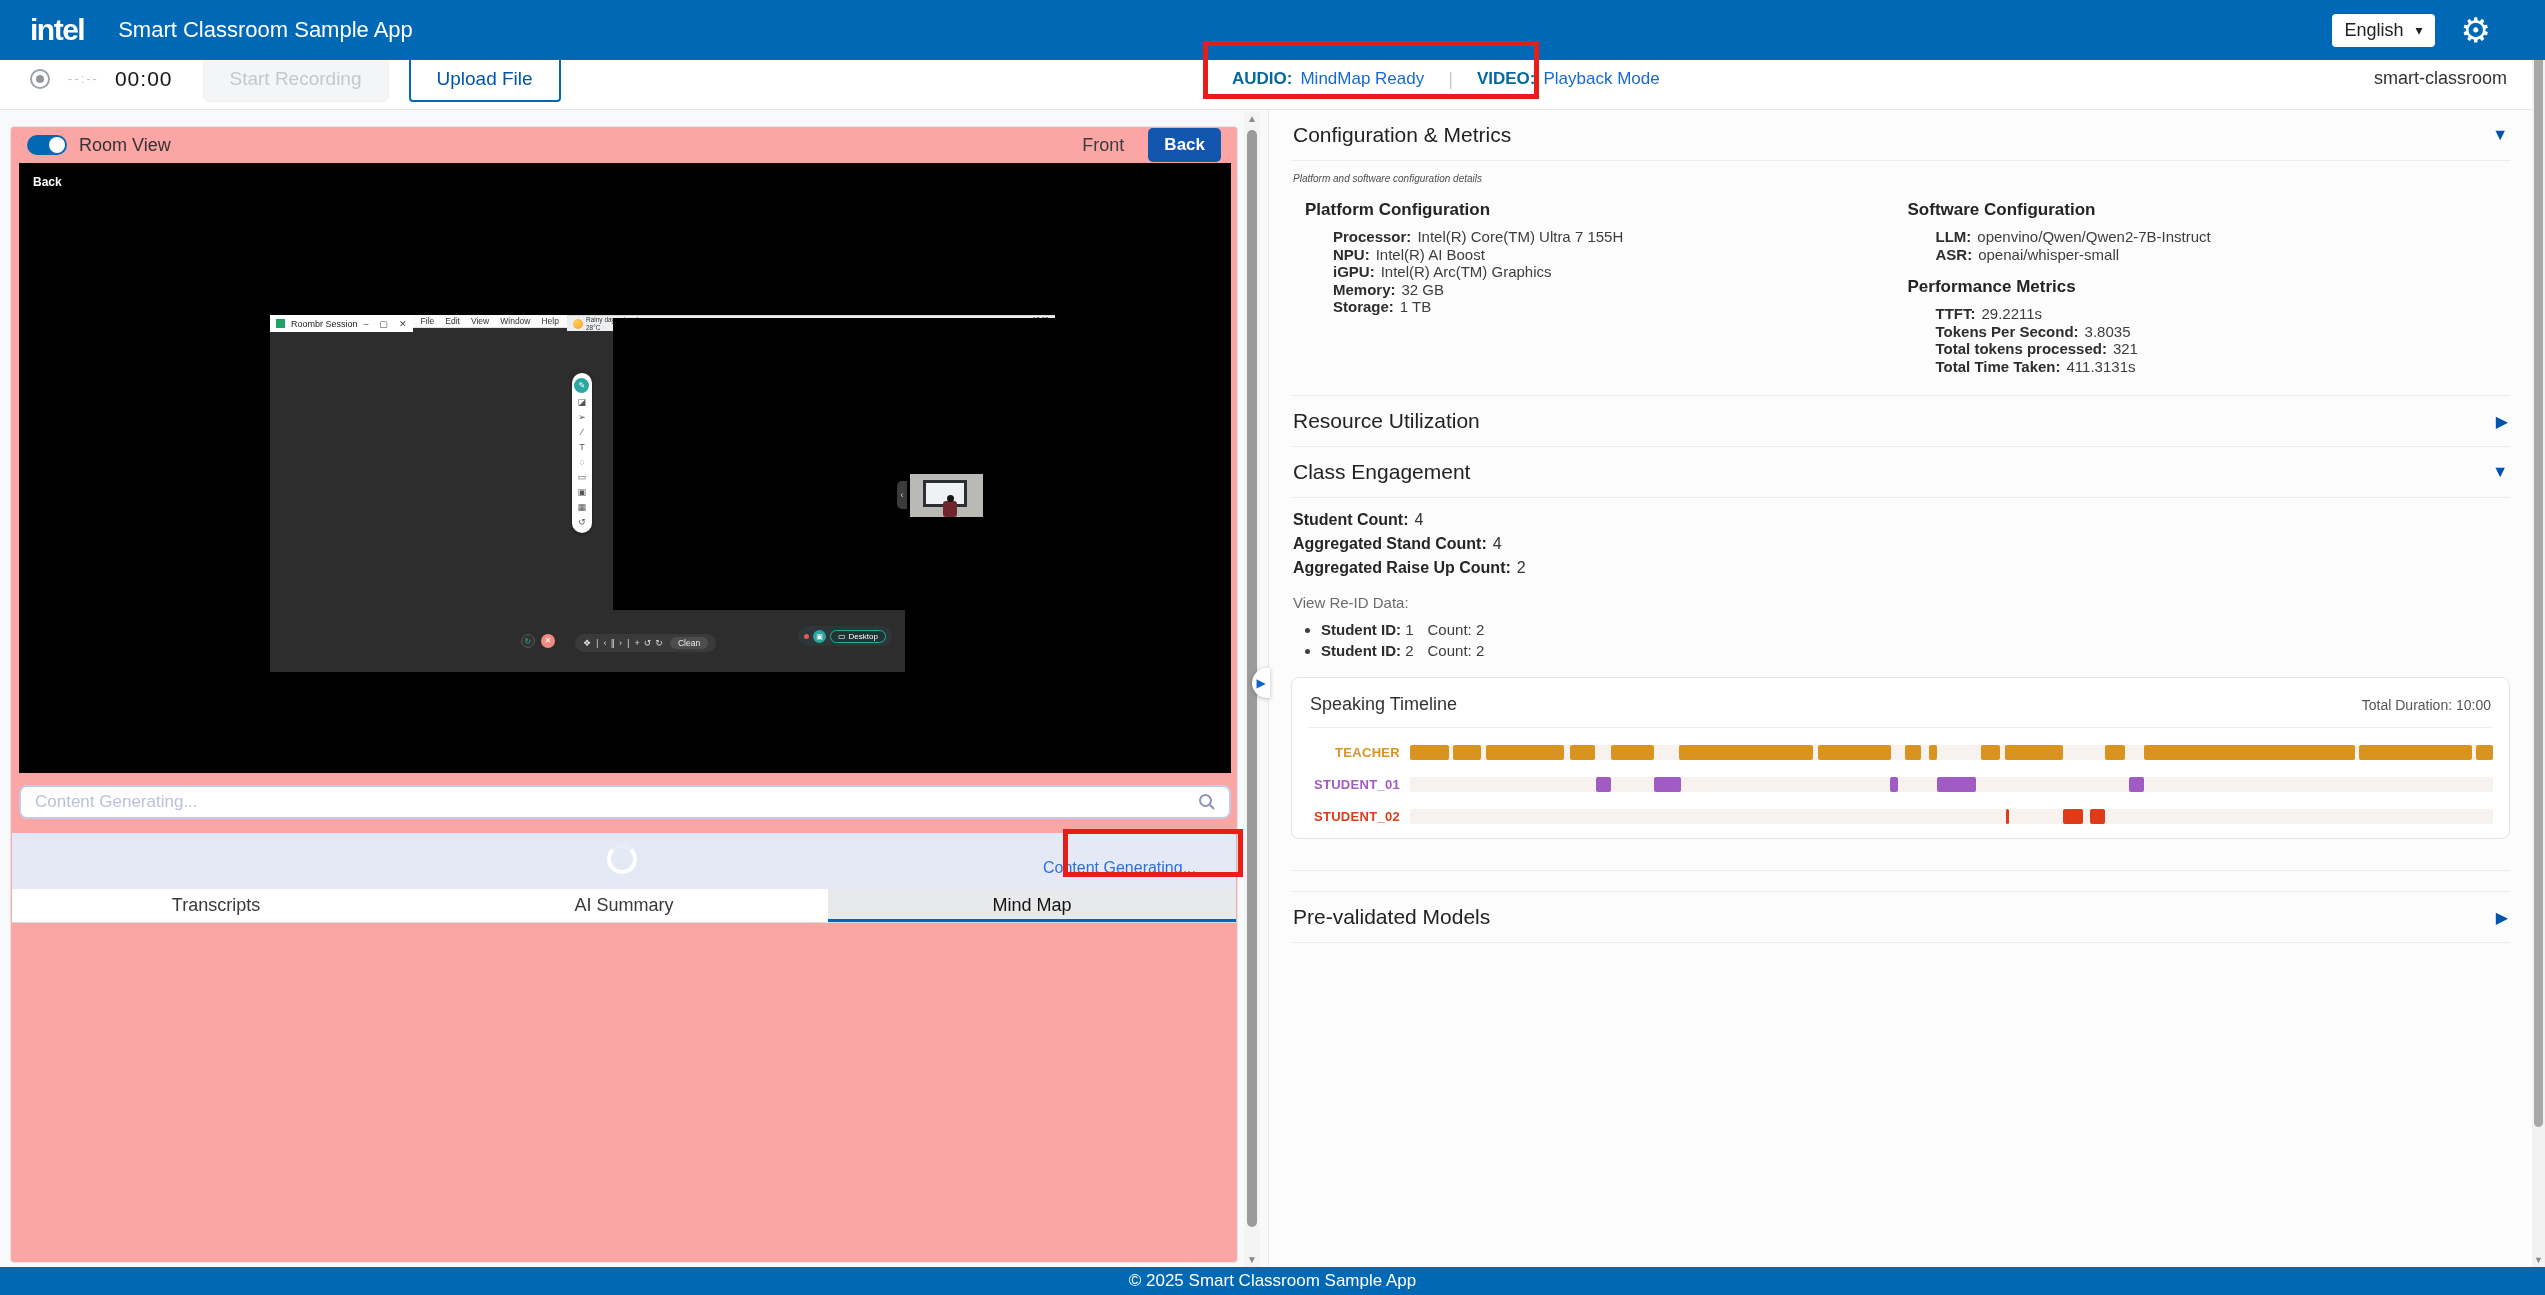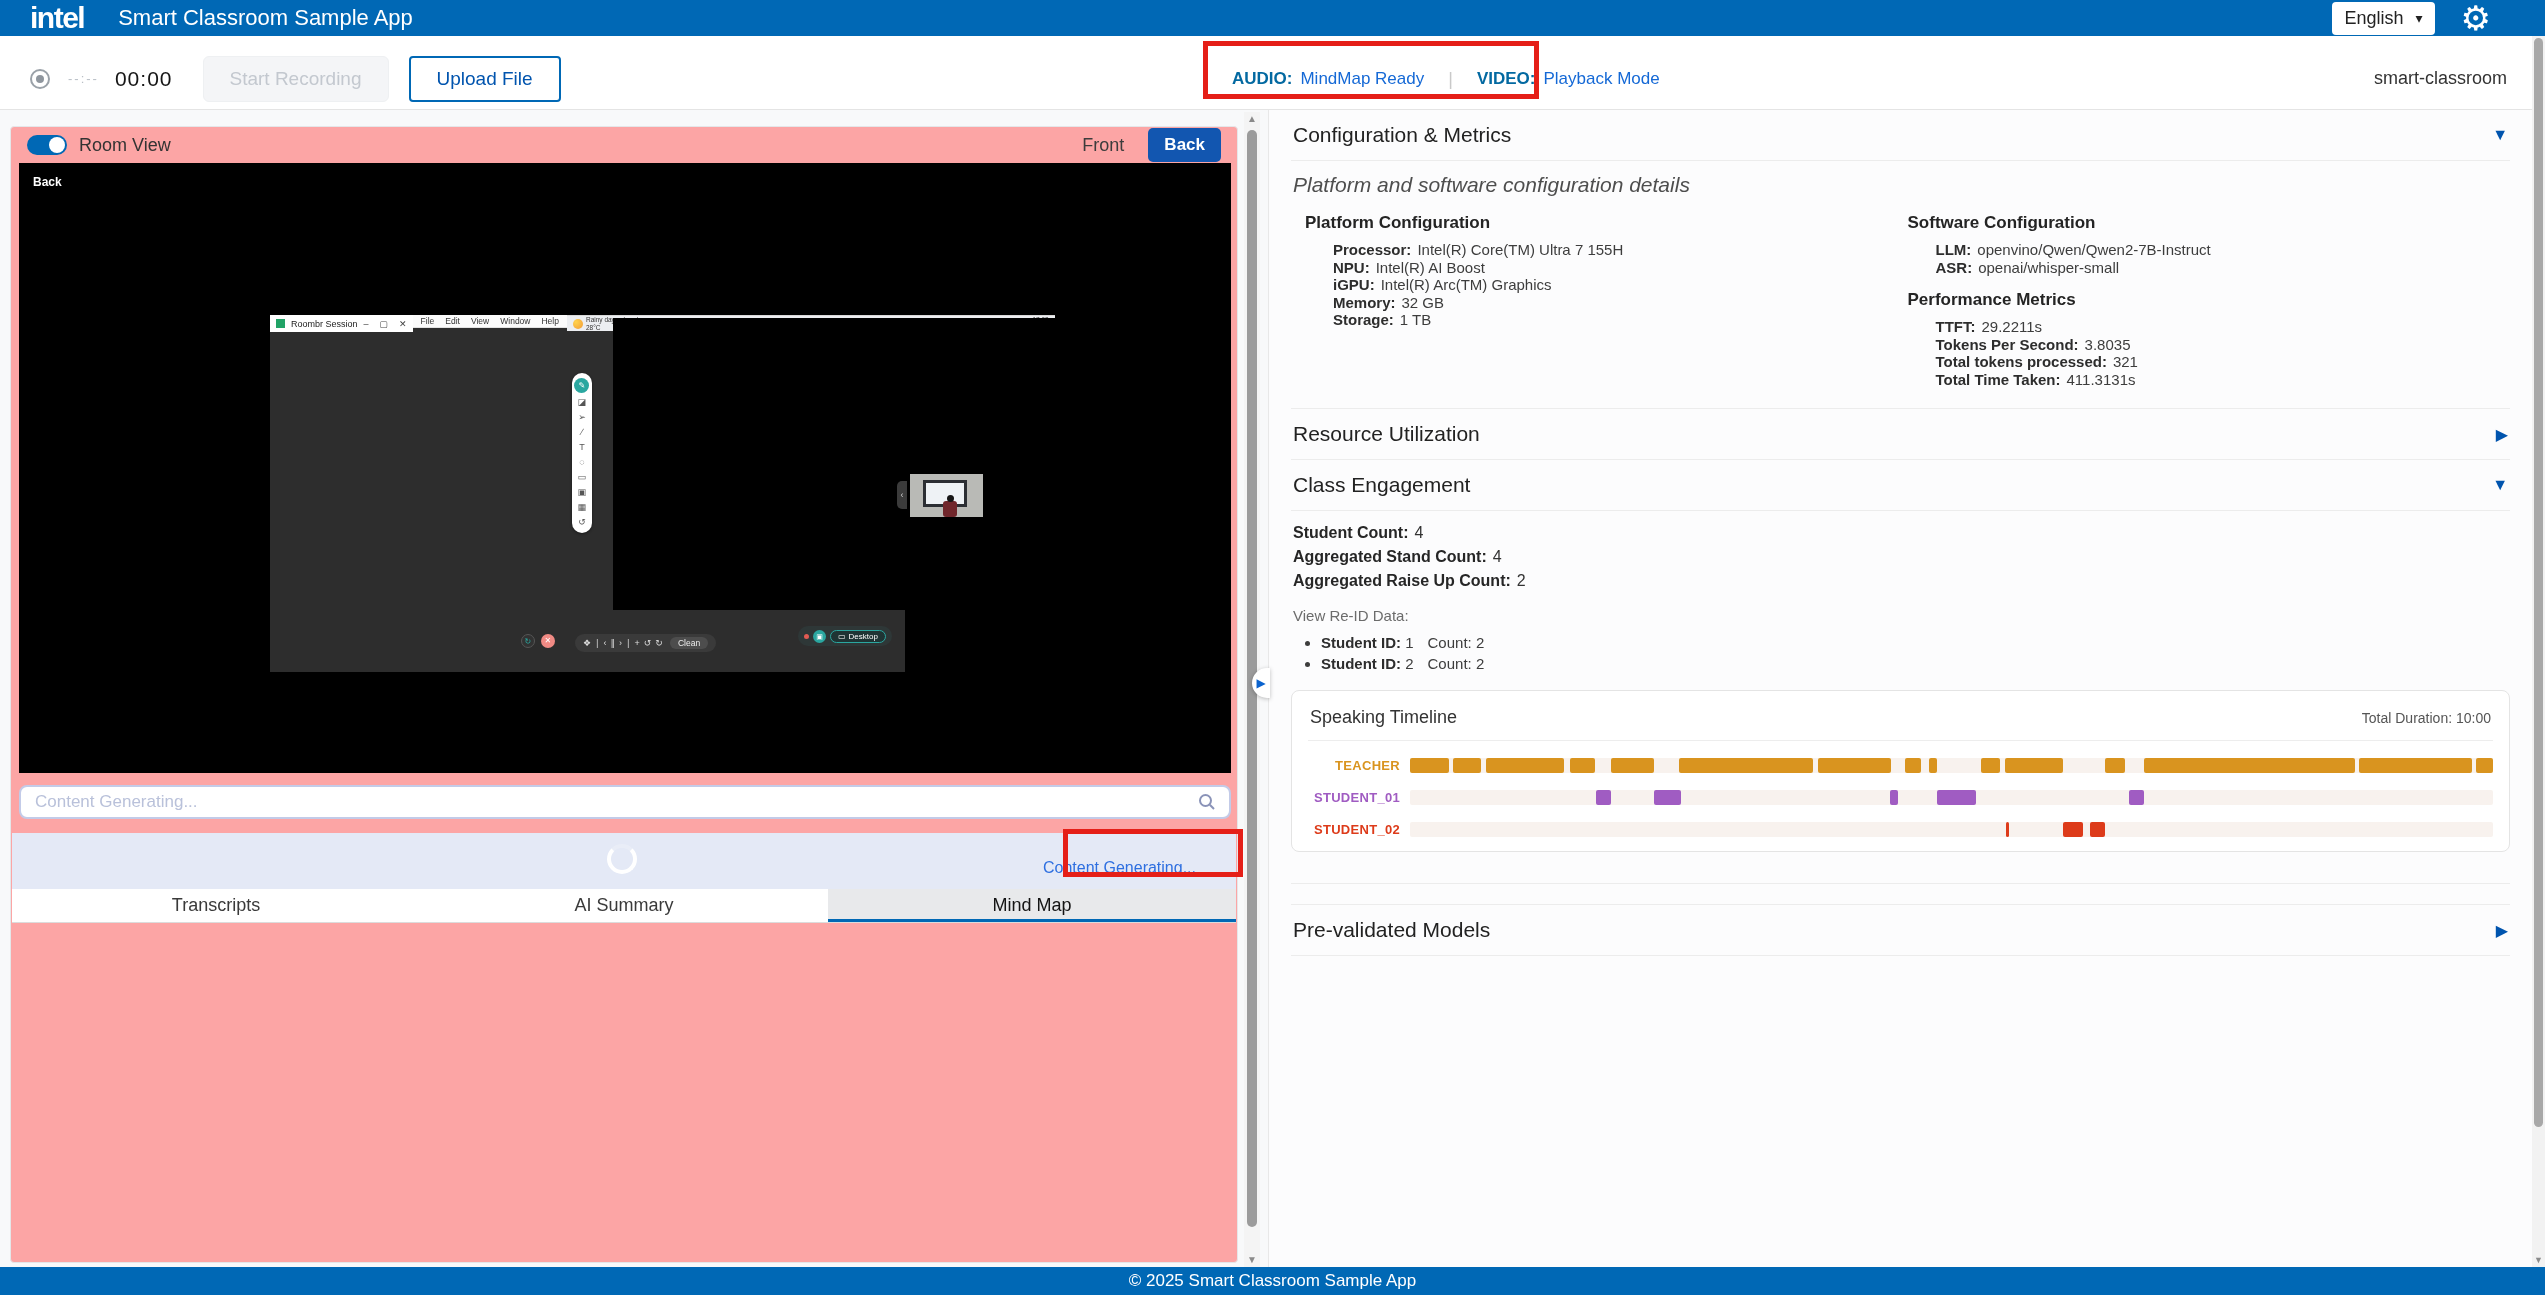--- a/index.html
+++ b/index.html
@@ -1,20 +1,20 @@
 <!DOCTYPE html>
 <html><head>
 <meta charset="utf-8">
 <style>
   * { margin:0; padding:0; box-sizing:border-box; }
   html,body { width:2545px; height:1295px; overflow:hidden; background:#fff;
     font-family:"Liberation Sans", sans-serif; }
 
   
-  .topbar { position:absolute; left:0; top:0; width:2545px; height:36px; background:#0068b5;
+  .topbar { position:absolute; left:0; top:0; width:2545px; height:60px; background:#0068b5;
     display:flex; align-items:center; padding:0 30px; color:#fff; z-index:5; }
   .brand { font-size:30px; font-weight:700; letter-spacing:-1.5px; }
   .app-title { font-size:22px; font-weight:500; margin-left:34px; }
   .topbar-right { margin-left:auto; display:flex; align-items:center; gap:26px; padding-right:24px; }
   .lang-select { background:#fff; color:#222; font-size:18px; padding:6px 12px; border-radius:4px;
     display:flex; align-items:center; gap:12px; cursor:pointer; }
   .lang-caret { font-size:14px; color:#222; }
   .gear { font-size:34px; line-height:34px; color:#fff; cursor:pointer; }
 
   
@@ -142,21 +142,21 @@
     border-radius:15px 0 0 15px; box-shadow:0 1px 4px rgba(0,0,0,.25); color:#0b63ce; font-size:12px;
     display:flex; align-items:center; justify-content:center; cursor:pointer; z-index:4; }
 
   
   .right-panel { position:absolute; left:1268px; top:0; width:1264px; bottom:0; background:#fcfcfd;
     border-left:1px solid #e8e8e8; padding:0 22px; overflow:hidden; }
   .sec-head { display:flex; align-items:center; justify-content:space-between; padding:13px 2px;
     border-bottom:1px solid #ececec; cursor:pointer; }
   .sec-title { font-size:21px; color:#222; }
   .sec-arrow { color:#0054ae; font-size:16px; }
-  .sec-sub { font-style:italic; color:#4e4e4e; font-size:21px; padding:12px 2px 0; }
+  .sec-sub { font-style:italic; color:#4e4e4e; font-size:10px; padding:12px 2px 0; }
   .cols { display:flex; padding:2px 0 20px 14px; }
   .col { width:50%; }
   .col-h { font-size:17px; font-weight:700; color:#242424; margin:14px 0 8px; }
   .kv { font-size:15px; color:#3d3d3d; line-height:17.5px; padding:0;margin-left:28px; }
   .kv b { color:#2d2d2d; margin-right:6px; }
   .sec-head.bordered-top { border-top:1px solid #ececec; }
   .metrics { padding:14px 2px 0; }
   .metric { font-size:16px; color:#333; margin-bottom:8px; line-height:16px; }
   .metric b { color:#262626; margin-right:6px; }
   .reid-head { font-size:15px; color:#6b6b6b; padding:10px 2px 2px; }

